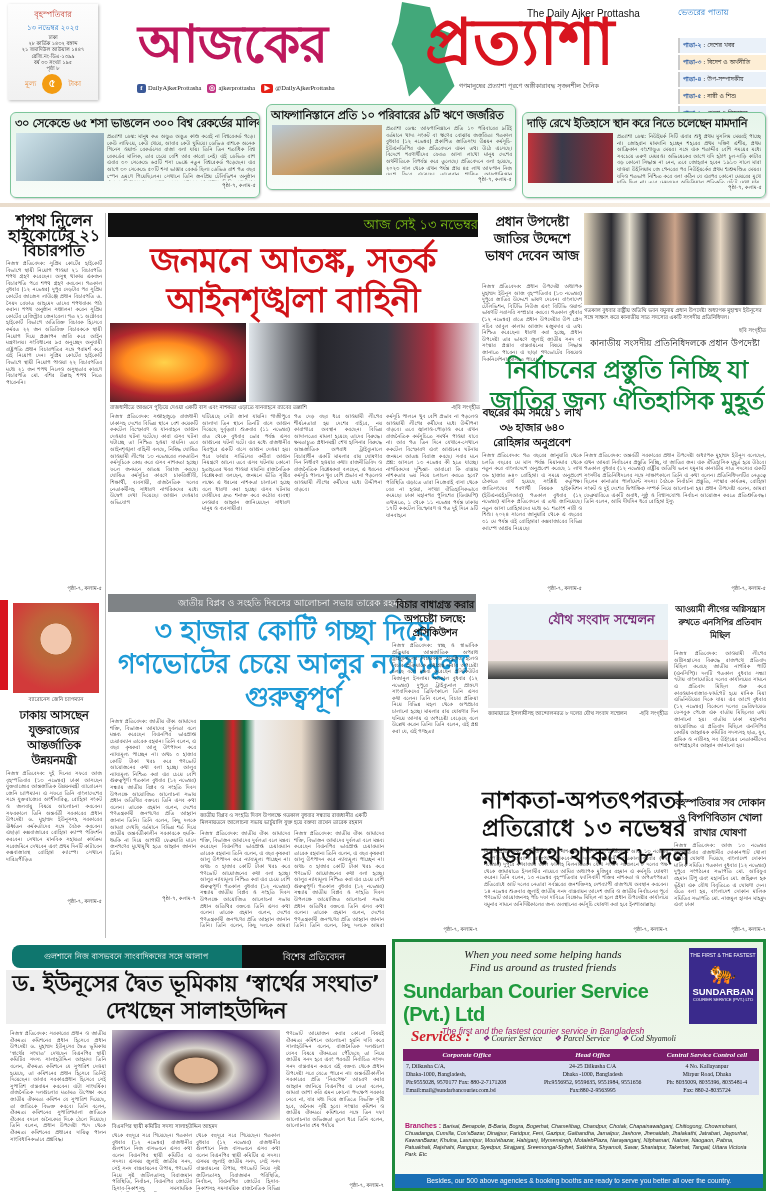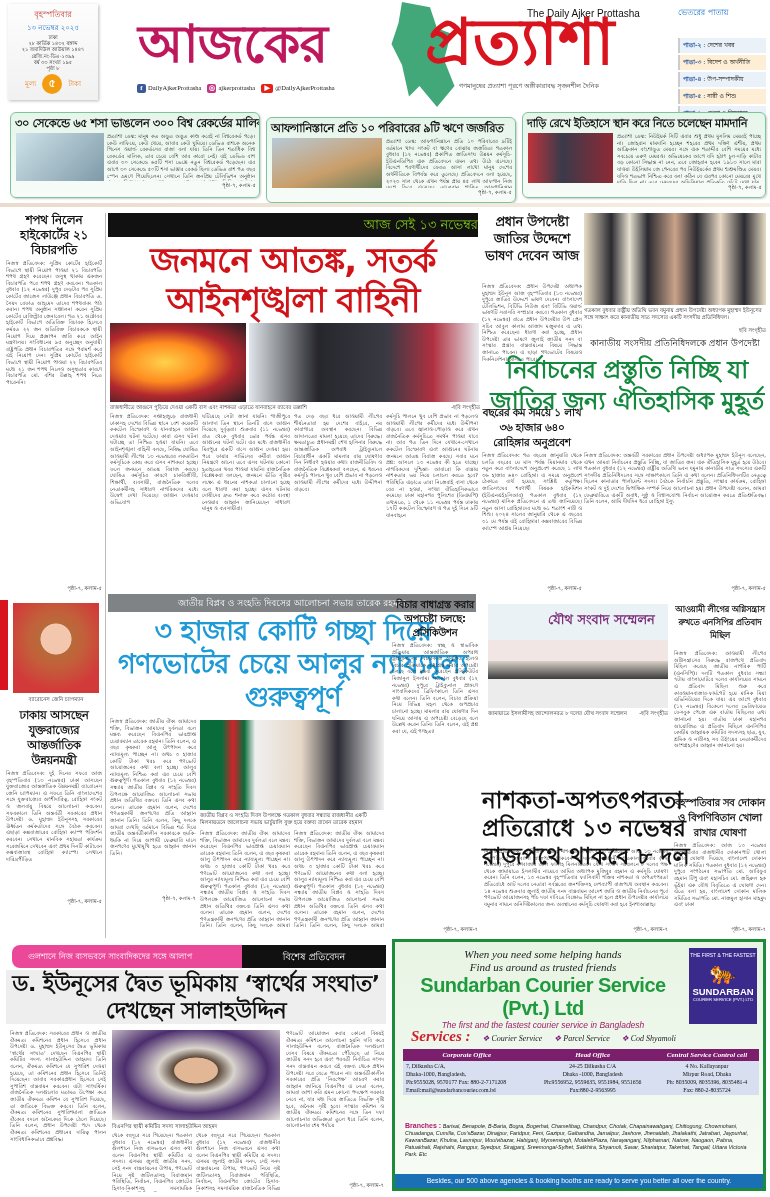--- a/index.html
+++ b/index.html
@@ -37,21 +37,21 @@
 #lead-head{left:108px;top:240px;width:370px;text-align:center;color:#d01318;font-size:34px;font-weight:bold;line-height:40px;letter-spacing:-1px}
 .headline-dark{font-weight:bold;color:#111;text-align:center;letter-spacing:-.3px}
 .caption{font-size:5.3px;color:#222}
 .vrule{background:#bbb;width:1px}
 #mid-strip{left:108px;top:594px;width:368px;height:18px;background:#7f8386;color:#fff;font-size:9px;line-height:18px;text-align:center}
 #mid-head{left:108px;top:614px;width:370px;text-align:center;color:#1e9ad6;font-size:27px;font-weight:bold;line-height:33px;letter-spacing:-.5px}
 #green-head{left:488px;top:355px;width:278px;text-align:center;color:#12893c;font-size:24px;font-weight:bold;line-height:31px;letter-spacing:-.5px}
 #black-head2{left:482px;top:786px;width:285px;color:#111;font-size:23px;font-weight:bold;line-height:28px}
 
 #spec-strip{left:6px;top:945px;width:380px;height:23px}
-#spec-red{position:absolute;left:6px;top:0;width:240px;height:23px;background:#ec4899;border-radius:8px;color:#fff;font-size:8px;line-height:23px;padding-left:16px}
+#spec-red{position:absolute;left:6px;top:0;width:240px;height:23px;background:#0f766e;border-radius:8px;color:#fff;font-size:8px;line-height:23px;padding-left:32px}
 #spec-black{position:absolute;left:236px;top:0;width:144px;height:23px;background:#111;color:#fff;font-size:9.5px;line-height:23px;text-align:center}
 #spec-head{left:6px;top:970px;width:380px;text-align:center;font-size:22px;font-weight:bold;line-height:27px;letter-spacing:-.5px;background:#eee}
 
 #ad{left:392px;top:939px;width:374px;height:252px;border:3px solid #1e8a3c;background:linear-gradient(#e8f4e4,#f7fbf5)}
 #ad .tag{font-family:"Liberation Serif",serif;font-style:italic;font-size:11px;text-align:center;color:#222;line-height:13px}
 #ad .brand{font-family:"Liberation Sans",sans-serif;font-weight:bold;color:#1f9a3d;font-size:20px;letter-spacing:-.5px}
 #ad .sub{font-family:Liberation Sans, sans-serif;font-style:italic;color:#a0206b;font-size:8.5px}
 #ad .serv{font-family:"Liberation Serif",serif;font-style:italic;color:#d0202d;font-size:15px;font-weight:bold}
 #ad .serv span.s{color:#222;font-size:8px;font-weight:normal;margin-left:8px}
 #ad .serv span.d{color:#7a1b7a;font-size:8px}
@@ -104,39 +104,39 @@
 </div>
 
 <div class="abs teaser" style="left:10px;top:112px;width:250px;height:86px">
   <h3 style="font-size:11.5px">৩০ সেকেন্ডে ৬৫ শসা ভাঙলেন ৩০০ বিশ্ব রেকর্ডের মালিক</h3>
   <div class="photo" style="left:5px;top:20px;width:88px;height:48px;background:linear-gradient(135deg,#cfe3ea,#7e9aa8)"></div>
   <div class="tiny" style="position:absolute;left:96px;top:20px;width:148px;height:48px">প্রত্যাশা ডেস্ক: মানুষ কত অদ্ভুত অদ্ভুত কাণ্ড করেই না বিশ্বরেকর্ড গড়ে। কেউ লাফিয়ে, কেউ খেয়ে, আবার কেউ ঘুমিয়ে। ডেভিড রাশকে অনেক গিনেস ওয়ার্ল্ড রেকর্ডসের রাজা বলা যায়। তিনি তিন শতাধিক বিশ্ব রেকর্ডের মালিক, তার চেয়ে বেশি আর কারো নেই। এই ডেভিড রাশ এবার ৩০ সেকেন্ডে ৬৫টি শসা ভেঙে নতুন বিশ্বরেকর্ড গড়েছেন। এর আগে ৩০ সেকেন্ডে ৫০টি শসা ভাঙার রেকর্ড ছিল। ডেভিড রাশ গত বছর স্পেন ভ্রমণে গিয়েছিলেন। সেখানে তিনি জনপ্রিয় টেলিভিশন অনুষ্ঠান এল হরমিগুয়েরোতে অংশ নেন। স্পেনের মালাগায় তিনি ক্যামেরার সামনে নতুন এই রেকর্ড গড়েন।</div>
   <div class="tiny" style="position:absolute;left:5px;top:69px;width:240px;height:14px">
       <span style="float:right">পৃষ্ঠা-৭, কলাম-৫</span>
     </div>
 </div>
-<div class="abs teaser" style="left:266px;top:117px;width:250px;height:86px">
+<div class="abs teaser" style="left:266px;top:104px;width:250px;height:86px">
   <h3 style="font-size:11.5px">আফগানিস্তানে প্রতি ১০ পরিবারের ৯টি ঋণে জর্জরিত</h3>
   <div class="photo" style="left:5px;top:20px;width:110px;height:50px;background:linear-gradient(160deg,#b8c9d6,#c99e6a 60%,#6d7d5a)"></div>
   <div class="tiny" style="position:absolute;left:119px;top:20px;width:126px;height:50px">প্রত্যাশা ডেস্ক: আফগানিস্তানে প্রতি ১০ পরিবারের ৯টিই বর্তমানে খাদ্য সংকট বা ঋণের বোঝায় জর্জরিত। গতকাল বুধবার (১২ নভেম্বর) প্রকাশিত জাতিসংঘ উন্নয়ন কর্মসূচি-ইউএনডিপির এক প্রতিবেদনে এমন তথ্য উঠে এসেছে। বিদেশে শরণার্থীদের ফেরত আসা লাখো মানুষ দেশের অর্থনীতিকে বিপর্যস্ত করে তুলেছে। প্রতিবেদনে বলা হয়েছে, ২০২৩ সাল থেকে এখন পর্যন্ত প্রায় ৪৫ লাখ আফগান নিজ দেশে ফিরে এসেছে। তালেবান শাসিত আফগানিস্তান ইতোমধ্যে আন্তর্জাতিক</div>
   <div class="tiny" style="position:absolute;left:5px;top:71px;width:240px;height:12px">
       <span style="float:right">পৃষ্ঠা-৭, কলাম-৫</span>
     </div>
 </div>
 <div class="abs teaser" style="left:522px;top:112px;width:244px;height:86px">
   <h3 style="font-size:11px">দাড়ি রেখে ইতিহাসে স্থান করে নিতে চলেছেন মামদানি</h3>
   <div class="photo" style="left:5px;top:20px;width:85px;height:50px;background:linear-gradient(90deg,#c0343c,#3a3a4a 40%,#8e2a35)"></div>
   <div class="tiny" style="position:absolute;left:94px;top:20px;width:144px;height:50px">প্রত্যাশা ডেস্ক: নিউইয়র্ক সিটি এবার শুধু প্রথম মুসলিম মেয়রই পাচ্ছে না। জোহরান মামদানি হচ্ছেন শহরের প্রথম দক্ষিণ এশীয়, প্রথম আফ্রিকান বংশোদ্ভূত মেয়র। সঙ্গে এক শতাব্দীর বেশি সময়ের মধ্যে সবচেয়ে তরুণ মেয়রও। অভিষেকের আগে যদি হঠাৎ চুল-দাড়ি কাটার বড় কোনো সিদ্ধান্ত না নেন, তবে জোহরান হবেন ১৯১৩ সালে মারা যাওয়া উইলিয়াম জে গেনরের পর নিউইয়র্কের প্রথম শ্মশ্রুমণ্ডিত মেয়র। যদিও শতভাগ নিশ্চিত করে বলা কঠিন যে এরপর কোনো মেয়রের মুখে দাড়ি ছিল না। তবে মেয়রদের অফিসিয়াল প্রতিকৃতি ঘেঁটে দেখা যায়, সবাই ছিলেন দাড়ি-গোঁফ ছাড়া।</div>
   <div class="tiny" style="position:absolute;left:5px;top:71px;width:234px;height:12px">
       <span style="float:right">পৃষ্ঠা-৭, কলাম-৫</span>
     </div>
 </div>
 <div class="abs sep-bar" style="left:0;top:203px;width:770px"></div>
 
-<div class="abs headline-dark" style="left:6px;top:213px;width:96px;font-size:12px;line-height:15px">শপথ নিলেন হাইকোর্টের ২১ বিচারপতি</div>
+<div class="abs headline-dark" style="left:6px;top:213px;width:96px;font-size:16px;line-height:15px">শপথ নিলেন হাইকোর্টের ২১ বিচারপতি</div>
 <div class="abs col-text" style="left:6px;top:260px;width:96px;height:325px">নিজস্ব প্রতিবেদক: সুপ্রিম কোর্টের হাইকোর্ট বিভাগে স্থায়ী নিয়োগ পাওয়া ২১ বিচারপতি শপথ গ্রহণ করেছেন। অসুস্থ থাকায় একজন বিচারপতি পরে শপথ গ্রহণ করবেন। গতকাল বুধবার (১২ নভেম্বর) দুপুর দেড়টার পর সুপ্রিম কোর্টের জাজেস লাউঞ্জে প্রধান বিচারপতি ড. সৈয়দ রেফাত আহমেদ তাদের শপথবাক্য পাঠ করান। শপথ অনুষ্ঠান সঞ্চালনা করেন সুপ্রিম কোর্টের রেজিস্ট্রার জেনারেল। গত ২১ অক্টোবর হাইকোর্ট বিভাগে অতিরিক্ত বিচারক হিসেবে কর্মরত ২২ জন অতিরিক্ত বিচারককে স্থায়ী নিয়োগ দিয়ে প্রজ্ঞাপন জারি করে আইন মন্ত্রণালয়। সংবিধানের ৯৫ অনুচ্ছেদ অনুযায়ী রাষ্ট্রপতি প্রধান বিচারপতির সঙ্গে পরামর্শ করে এই নিয়োগ দেন। সুপ্রিম কোর্টের হাইকোর্ট বিভাগে স্থায়ী নিয়োগ পাওয়া ২২ বিচারপতির মধ্যে ২১ জন শপথ নিলেও অসুস্থতার কারণে বিচারপতি মো. বশির উল্লাহ শপথ নিতে পারেননি।</div>
 <div class="abs caption" style="left:6px;top:585px;width:96px;text-align:right">পৃষ্ঠা-৭, কলাম-৫</div>
 <div class="abs" style="left:0;top:600px;width:8px;height:90px;background:#d8141f"></div>
 <div class="abs photo" style="left:13px;top:603px;width:86px;height:90px;background:radial-gradient(circle at 50% 40%,#f2c7ad 22%,#b86a3a 23%,#c2603a 40%,#d23a3a 75%)"></div>
 <div class="abs caption" style="left:13px;top:696px;width:86px;text-align:center">ব্যারোনেস জেনি চ্যাপম্যান</div>
 <div class="abs headline-dark" style="left:6px;top:708px;width:96px;font-size:11.5px;line-height:15px">ঢাকায় আসছেন যুক্তরাজ্যের আন্তর্জাতিক উন্নয়নমন্ত্রী</div>
 <div class="abs col-text" style="left:6px;top:770px;width:96px;height:128px">নিজস্ব প্রতিবেদক: দুই দিনের সফরে আজ বৃহস্পতিবার (১৩ নভেম্বর) ঢাকা আসছেন যুক্তরাজ্যের আন্তর্জাতিক উন্নয়নমন্ত্রী ব্যারোনেস জেনি চ্যাপম্যান। এ সফরে তিনি বাংলাদেশের সঙ্গে যুক্তরাজ্যের অংশীদারিত্ব, রোহিঙ্গা সংকট ও জলবায়ু বিষয়ে আলোচনা করবেন। সফরকালে তিনি অন্তর্বর্তী সরকারের প্রধান উপদেষ্টা ড. মুহাম্মদ ইউনূসসহ সরকারের ঊর্ধ্বতন কর্মকর্তাদের সঙ্গে বৈঠক করবেন। এছাড়া কক্সবাজারের রোহিঙ্গা ক্যাম্প পরিদর্শন করবেন। সেখানে মানবিক সহায়তা কার্যক্রম সরেজমিনে দেখবেন এবং প্রথম দিনটি কাটাবেন কক্সবাজারস্থ রোহিঙ্গা ক্যাম্পে। সেখানে দারিদ্রপীড়িত</div>
 <div class="abs caption" style="left:6px;top:898px;width:96px;text-align:right">পৃষ্ঠা-৭, কলাম-৫</div>
 <div class="abs vrule" style="left:105px;top:213px;height:725px"></div>
 
@@ -205,21 +205,21 @@
 <div class="abs caption" style="left:112px;top:1123px;width:168px">বিএনপির স্থায়ী কমিটির সদস্য সালাহউদ্দিন আহমদ</div>
 <div class="abs col-text" style="left:112px;top:1132px;width:80px;height:60px">থেকে বহুদূরে সরে গিয়েছেন। গতকাল বুধবার (১২ নভেম্বর) রাজধানীর গুলশানে নিজ বাসভবনে এসব কথা বলেন বিএনপির স্থায়ী কমিটির এ সদস্য। এসময় জুলাই জাতীয় সনদ, সেই সনদ বাস্তবায়নের উপায়, গণভোট নিয়ে সৃষ্ট জটিলতাসহ বিরাজমান পরিস্থিতি, নির্বাচন, বিএনপির জোটের হিসাব-নিকাশসহ সমসাময়িক রাজনৈতিক বিভিন্ন বিষয়ে গণমাধ্যমের সঙ্গে কথা বলেন তিনি। নোট অব ডিসেন্ট ছাড়া</div>
 <div class="abs col-text" style="left:196px;top:1132px;width:84px;height:60px">থেকে বহুদূরে সরে গিয়েছেন। গতকাল বুধবার (১২ নভেম্বর) রাজধানীর গুলশানে নিজ বাসভবনে এসব কথা বলেন বিএনপির স্থায়ী কমিটির এ সদস্য। এসময় জুলাই জাতীয় সনদ, সেই সনদ বাস্তবায়নের উপায়, গণভোট নিয়ে সৃষ্ট জটিলতাসহ বিরাজমান পরিস্থিতি, নির্বাচন, বিএনপির জোটের হিসাব-নিকাশসহ সমসাময়িক রাজনৈতিক বিভিন্ন বিষয়ে গণমাধ্যমের সঙ্গে কথা বলেন তিনি। নোট অব ডিসেন্ট ছাড়া</div>
 <div class="abs col-text" style="left:286px;top:1030px;width:98px;height:152px">গণভোট আয়োজন করার কোনো বিষয়ই ঐকমত্য কমিশনে আলোচনা হয়নি দাবি করে সালাহউদ্দিন বলেন, রাজনৈতিক দলগুলো যেসব বিষয়ে ঐকমত্যে পৌঁছেছে তা নিয়ে জাতীয় সনদ হবে এবং পরবর্তী নির্বাচিত সংসদ সনদ বাস্তবায়ন করবে এই বক্তব্য থেকে প্রধান উপদেষ্টা সরে যেতে পারেন না। অন্তর্বর্তীকালীন সরকারের প্রতি ‘নিরপেক্ষ’ আচরণ করার আহ্বান জানিয়ে বিএনপির এ নেতা বলেন, আমরা আশা করি এমন কোনো পদক্ষেপ সরকার নেবে না, যার মধ্য দিয়ে জাতিতে বিভক্তি সৃষ্টি হবে, অনৈক্য সৃষ্টি হবে। সংস্কার কমিশন ও জাতীয় ঐকমত্য কমিশনের সঙ্গে তিন দফা আলোচনার অভিজ্ঞতা তুলে ধরে তিনি বলেন, আলোচনার শেষ পর্যায়ে</div>
 <div class="abs caption" style="left:286px;top:1182px;width:98px;text-align:right">পৃষ্ঠা-৭, কলাম-৭</div>
 
 <div class="abs" id="ad">
   <div style="position:absolute;left:8px;top:6px;width:280px">
     <div class="tag">When you need some helping hands</div>
     <div class="tag">Find us around as trusted friends</div>
-    <div class="brand" style="margin-top:0;text-align:center">Sundarban Courier Service (Pvt.) Ltd</div>
+    <div class="brand" style="margin-top:6px;text-align:left">Sundarban Courier Service (Pvt.) Ltd</div>
     <div class="sub" style="text-align:center">The first and the fastest courier service in Bangladesh</div>
   </div>
   <div id="tiger">
     <div style="font-size:5px;margin-top:4px">THE FIRST &amp; THE FASTEST</div>
     <div style="font-size:22px;margin-top:2px;color:#f3b31b">🐅</div>
     <div style="font-size:9.5px;font-weight:bold">SUNDARBAN</div>
     <div style="font-size:4.2px">COURIER SERVICE (PVT.) LTD</div>
   </div>
   <div class="serv" style="position:absolute;left:16px;top:86px">
     <span>Services :</span>

